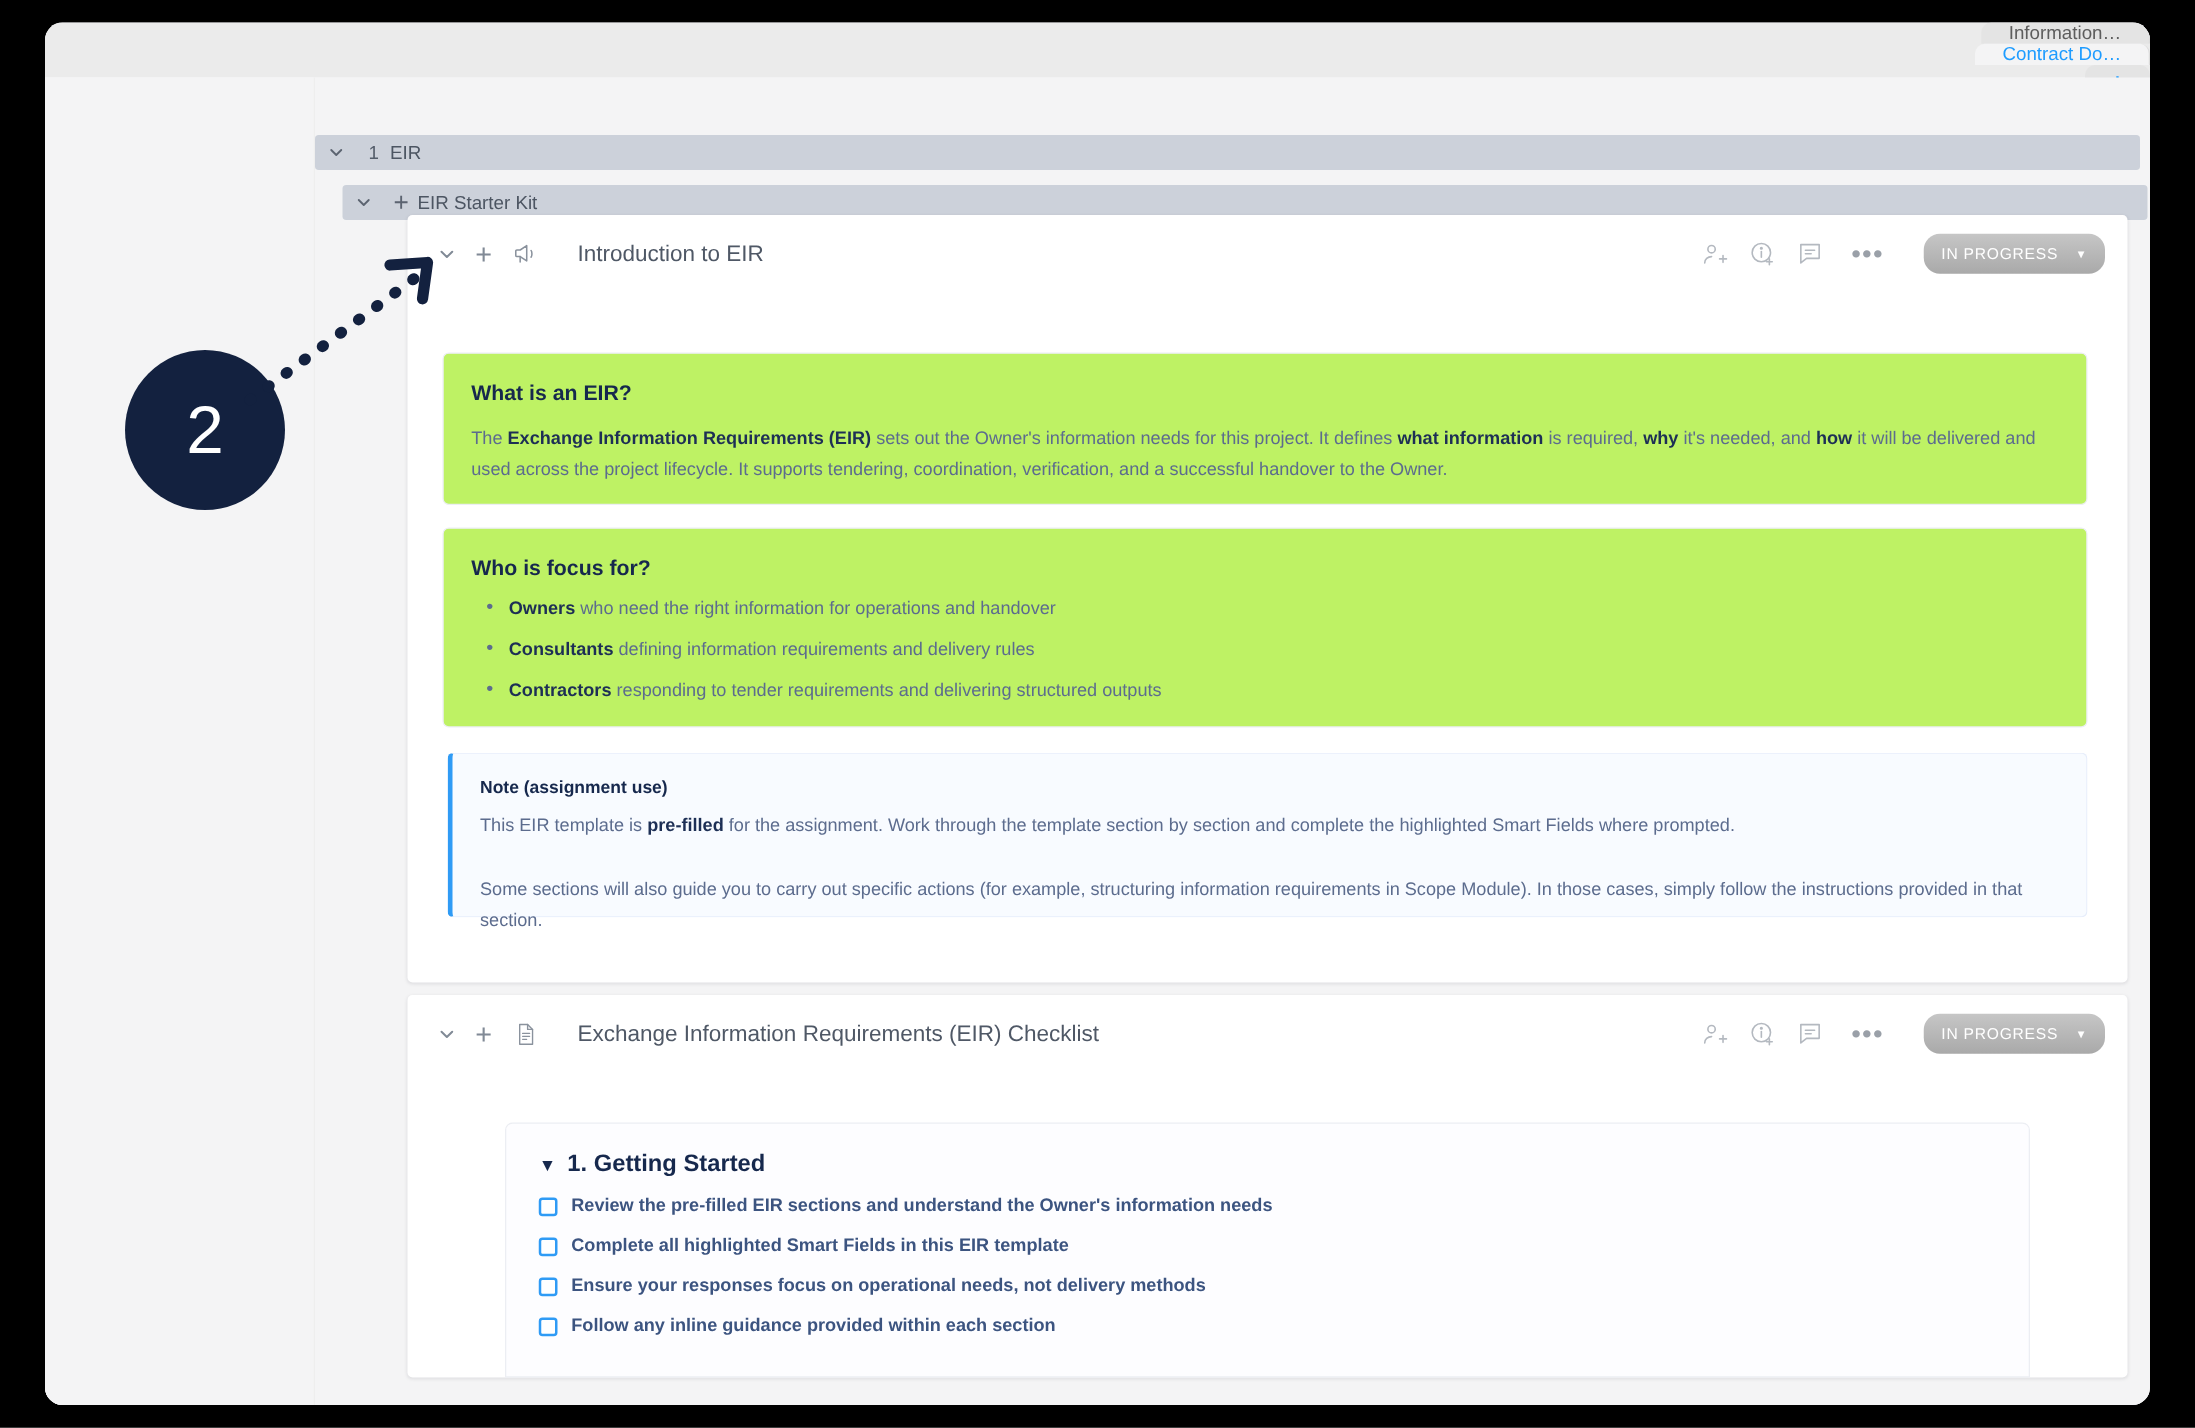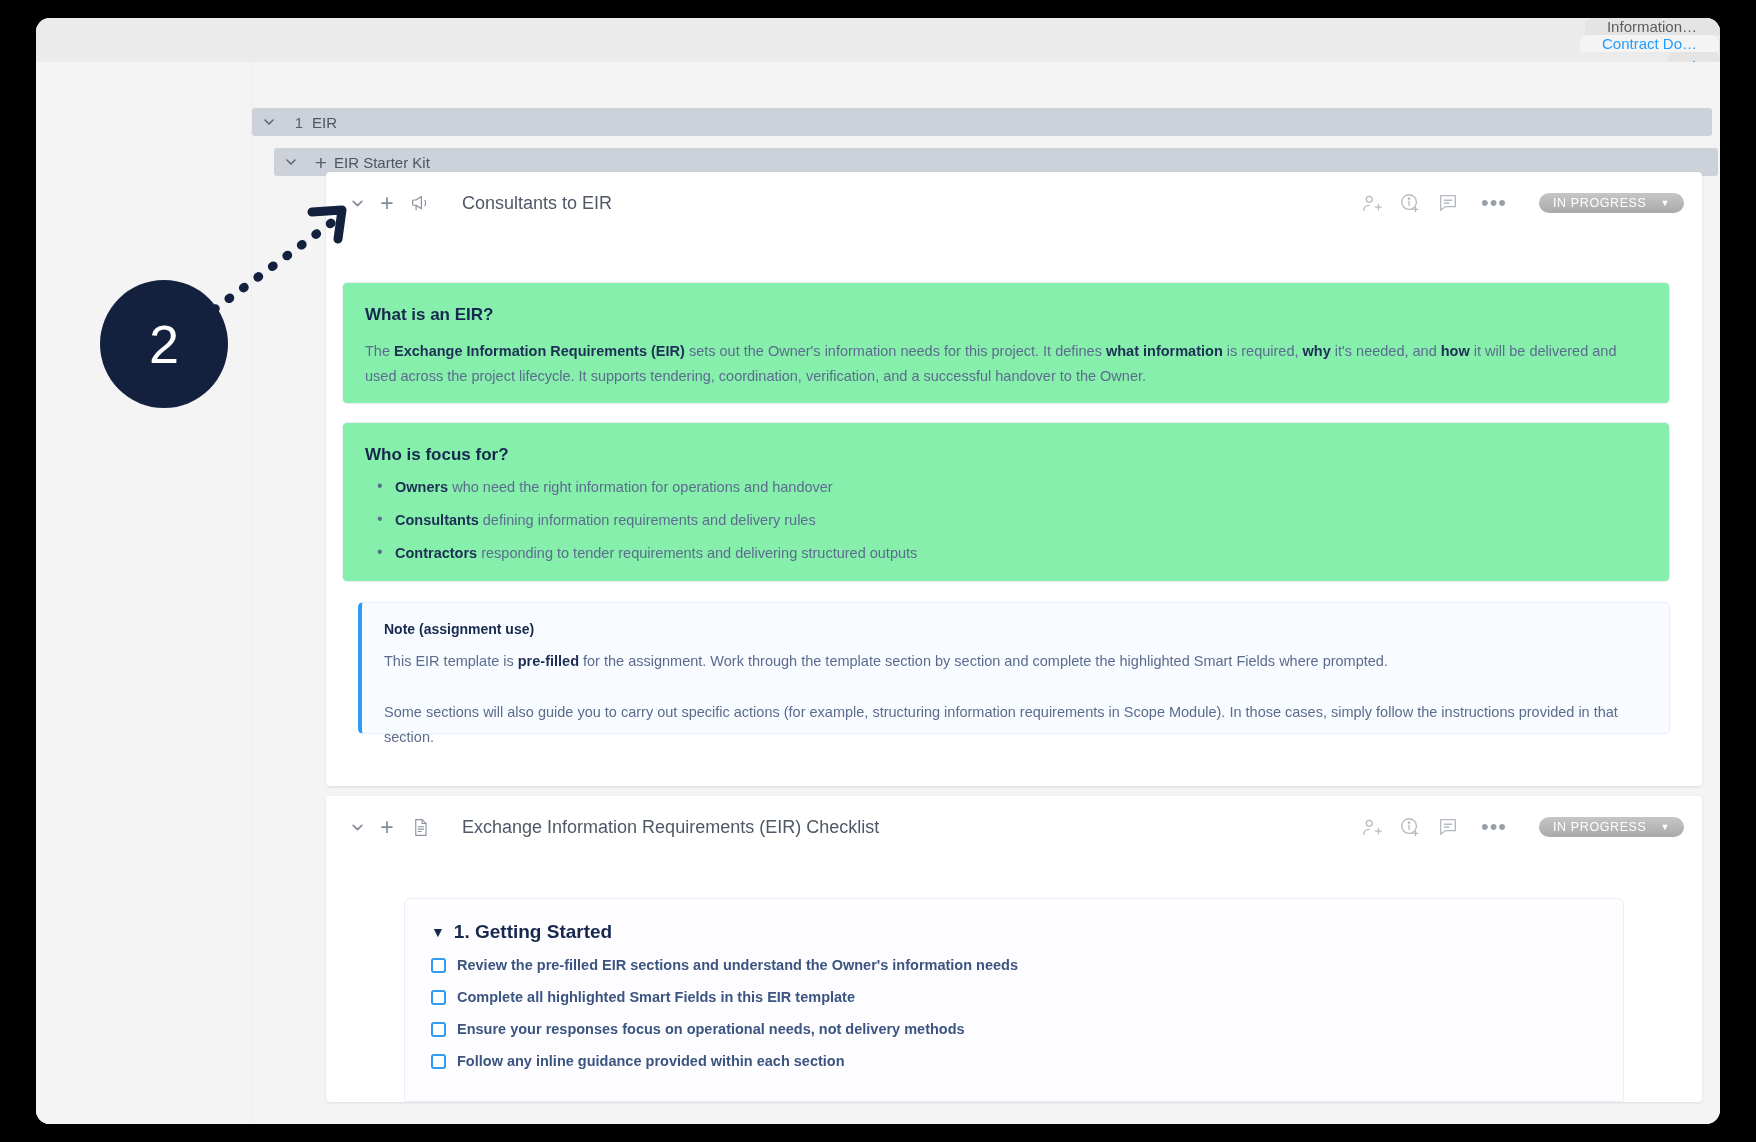--- a/index.html
+++ b/index.html
@@ -124,36 +124,36 @@
     position: absolute; right: 18px; top: 0; height: 62px;
     display: flex; align-items: center; gap: 16px;
   }
   .act-ico { color: #b4b9c0; display: flex; align-items: center; cursor: default; }
   .dots {
     color: #9aa0a8; font-size: 22px; letter-spacing: 1px;
     line-height: 0.6; padding: 0 6px; cursor: default;
   }
   .status-pill {
     margin-left: 10px;
-    height: 20px; min-width: 128px;
+    height: 32px; min-width: 128px;
     border-radius: 13px;
     background: linear-gradient(180deg,#c6c6c6 0%, #a9a9a9 100%);
     color: #ffffff;
     font-size: 12.5px; letter-spacing: .6px;
     display: flex; align-items: center; justify-content: center; gap: 14px;
     padding: 0 14px;
     cursor: default;
   }
   .status-pill .caret { font-size: 9px; }
 
   
   .info-box {
     position: absolute;
-    left: 16px; right: 32px;
-    background: #86efac;
+    left: 28px; right: 32px;
+    background: #bef264;
     border: 1px solid #eceef3;
     border-radius: 5px;
     padding: 22px 22px 20px 22px;
   }
   .info-h {
     font-size: 17px; font-weight: bold; color: #16284d;
     margin-bottom: 14px;
   }
   .info-p {
     font-size: 14.5px; line-height: 25px; color: #5c6c8e;
@@ -278,21 +278,21 @@
             </svg>
         </span>
         <span class="plus-sm">+</span>
         <span class="sec-icon">
           <svg width="21" height="21" viewBox="0 0 24 24" fill="none" stroke="#8a929d" stroke-width="1.4" stroke-linecap="round" stroke-linejoin="round">
             <path d="M3 9v4a1 1 0 001 1h3l6 4V4L7 8H4a1 1 0 00-1 1z"></path>
             <path d="M7 14v5"></path>
               <path d="M17 8.5c1 1 1 5 0 6"></path>
           </svg>
         </span>
-        <span class="sec-title">Consultants to EIR</span>
+        <span class="sec-title">Introduction to EIR</span>
 
         <div class="sec-actions">
           <span class="act-ico">
             <svg width="22" height="22" viewBox="0 0 24 24" fill="none" stroke="#b4b9c0" stroke-width="1.4" stroke-linecap="round" stroke-linejoin="round">
               <circle cx="9" cy="8" r="3.2"></circle>
                 <path d="M3 20c0-3.3 2.7-5.5 6-5.5"></path>
               <path d="M16 16.5h6M19 13.5v6"></path>
             </svg>
           </span>
           <span class="act-ico">

